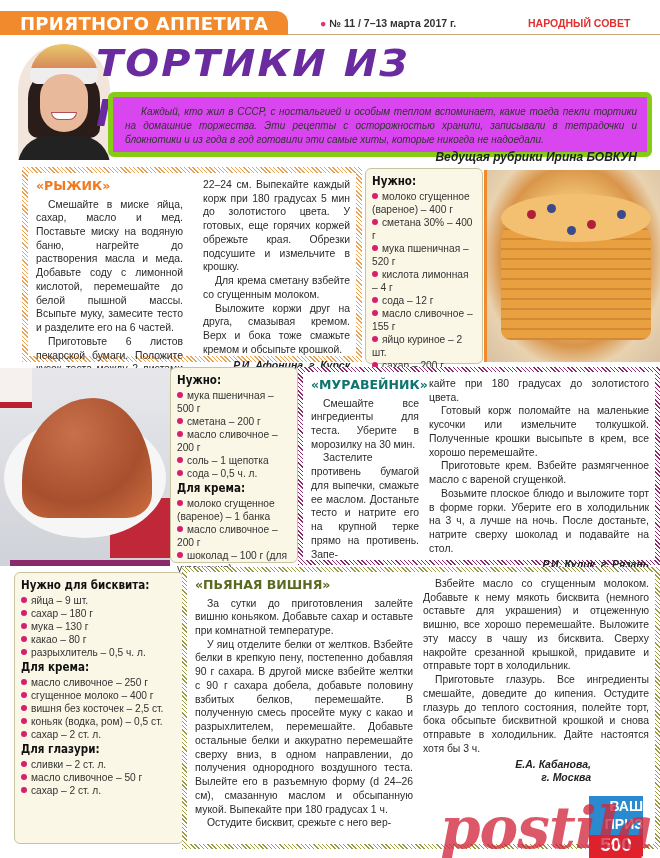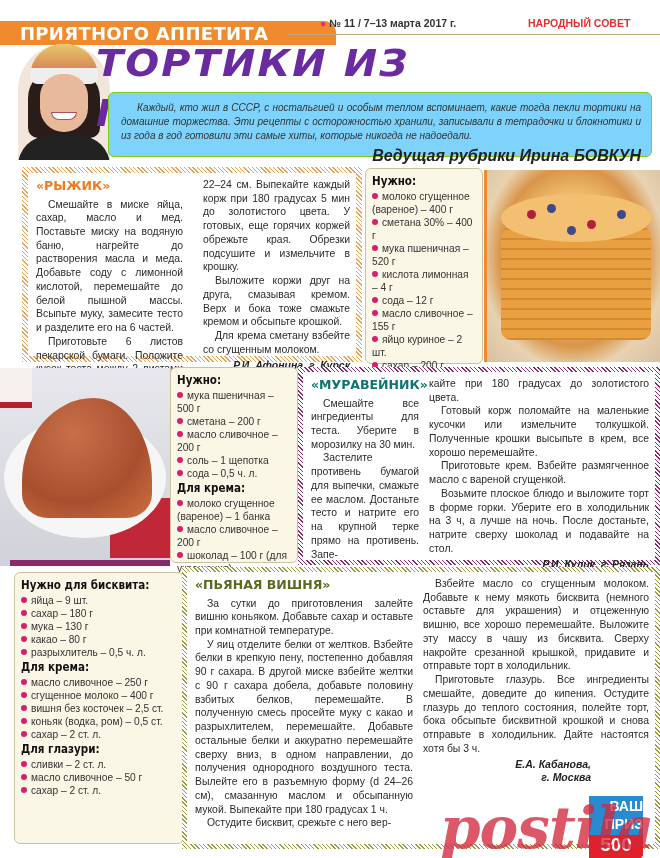--- a/index.html
+++ b/index.html
@@ -1,37 +1,37 @@
 <!DOCTYPE html>
 <html><head>
 <meta charset="utf-8">
 <style>
   * { box-sizing: border-box; margin: 0; padding: 0; }
   html, body { width: 660px; height: 858px; background: #ffffff; overflow: hidden; }
   body { position: relative; font-family: "Liberation Sans", sans-serif; color: #2a2a2a; font-size: 10.4px; line-height: 1.32; }
 
-  .hdr-tab { position: absolute; left: 0; top: 21px; width: 336px; height: 24px; background: #f08a2c; border-radius: 0 12px 0 0; }
+  .hdr-tab { position: absolute; left: 0; top: 11px; width: 288px; height: 24px; background: #f08a2c; border-radius: 0 12px 0 0; }
   .hdr-tab span { position: absolute; left: 20px; top: 1px; font-family: "DejaVu Sans", sans-serif; font-weight: bold; font-size: 18px; color: #fff; letter-spacing: 0.3px; }
   .hdr-line { position: absolute; left: 288px; right: 0; top: 34px; height: 1px; background: #c8a878; }
   .hdr-issue { position: absolute; left: 320px; top: 17px; font-weight: bold; font-size: 10.5px; color: #333; }
   .hdr-issue .dot { color: #e0307a; margin-right: 3px; }
   .hdr-brand { position: absolute; left: 528px; top: 17px; font-weight: bold; font-size: 10.5px; color: #e03030; }
 
   .title { position: absolute; left: 96px; top: 38px; font-family: "DejaVu Sans", sans-serif; font-weight: bold; font-style: italic; font-size: 38px; color: #6a2aa0; letter-spacing: 2px; transform: scaleX(1.05); transform-origin: left; }
 
   .portrait { position: absolute; left: 18px; top: 44px; width: 92px; height: 116px; border-radius: 46px 46px 0 0; overflow: hidden; background: #f2e6dc; }
   .portrait .scarf { position:absolute; left:12px; top:0; width:68px; height:40px; border-radius:34px 34px 8px 8px; background: linear-gradient(180deg,#e8c86a,#d88a5a 60%,#eee 60%); }
   .portrait .hair { position:absolute; left:10px; top:24px; width:72px; height:70px; border-radius: 30px 30px 10px 10px; background:#2a1c18; }
   .portrait .face { position:absolute; left:22px; top:30px; width:48px; height:58px; border-radius:24px 24px 26px 26px; background:#e9b99c; }
   .portrait .smile { position:absolute; left:33px; top:68px; width:26px; height:8px; border-radius:0 0 13px 13px; background:#fff; border:1px solid #b05050; }
   .portrait .body { position:absolute; left:0; top:92px; width:92px; height:30px; background:#222; border-radius: 30px 30px 0 0; }
 
-  .intro { position: absolute; left: 108px; top: 92px; width: 544px; height: 65px; background: #7dd3fc; border: 1px solid #84cc16; border-radius: 6px; padding: 8px 10px 0 12px; font-style: italic; font-size: 10px; color: #333; line-height: 1.42; }
+  .intro { position: absolute; left: 108px; top: 92px; width: 544px; height: 65px; background: #d946ef; border: 5px solid #84cc16; border-radius: 6px; padding: 8px 10px 0 12px; font-style: italic; font-size: 10px; color: #333; line-height: 1.42; }
   .intro p { text-indent: 16px; text-align: justify; }
-  .intro .sig { text-align: right; font-weight: bold; font-size: 16px; color: #222; margin-top: 1px; }
+  .intro .sig { text-align: right; font-weight: bold; font-size: 12px; color: #222; margin-top: 1px; }
 
   .hatch-o { background: repeating-linear-gradient(45deg, #e9a252 0 1px, #fff 1px 3px); }
   .hatch-p { background: repeating-linear-gradient(45deg, #8a2a6a 0 1px, #fff 1px 3px); }
   .hatch-g { background: repeating-linear-gradient(45deg, #9a9a40 0 1px, #fff 1px 3px); }
 
   .box1 { position: absolute; left: 22px; top: 167px; width: 340px; height: 195px; padding: 6px; }
   .box1 .inner { background: #fff; width: 100%; height: 100%; padding: 5px 6px 0 8px; }
   .cols { display: flex; gap: 20px; }
   .col { flex: 1; text-align: justify; }
   .col p { text-indent: 12px; }
@@ -107,22 +107,22 @@
 <div class="box1 hatch-o">
   <div class="inner">
     <div class="cols">
       <div class="col">
         <div class="rtitle orange">«РЫЖИК»</div>
         <p>Смешайте в миске яйца, сахар, масло и мед. Поставьте миску на водяную баню, нагрейте до растворения масла и меда. Добавьте соду с лимонной кислотой, перемешайте до белой пышной массы. Всыпьте муку, замесите тесто и разделите его на 6 частей.</p>
         <p>Приготовьте 6 листов пекарской бумаги. Положите кусок теста между 2 листами бумаги и раскатайте в круг толщиной 2–3 мм, диаметром</p>
       </div>
       <div class="col">
         <p style="text-indent:0">22–24 см. Выпекайте каждый корж при 180 градусах 5 мин до золотистого цвета. У готовых, еще горячих коржей обрежьте края. Обрезки подсушите и измельчите в крошку.</p>
+        <p>Для крема сметану взбейте со сгущенным молоком.</p>
         <p>Выложите коржи друг на друга, смазывая кремом. Верх и бока тоже смажьте кремом и обсыпьте крошкой.</p>
-        <p>Для крема сметану взбейте со сгущенным молоком.</p>
         <div class="author">Р.И. Афонина, г. Курск</div>
       </div>
     </div>
   </div>
 </div>
 
 <div class="ing ing1">
   <h4>Нужно:</h4>
   <ul>
     <li><span class="b"></span><span>молоко сгущенное (вареное) – 400 г</span></li>

